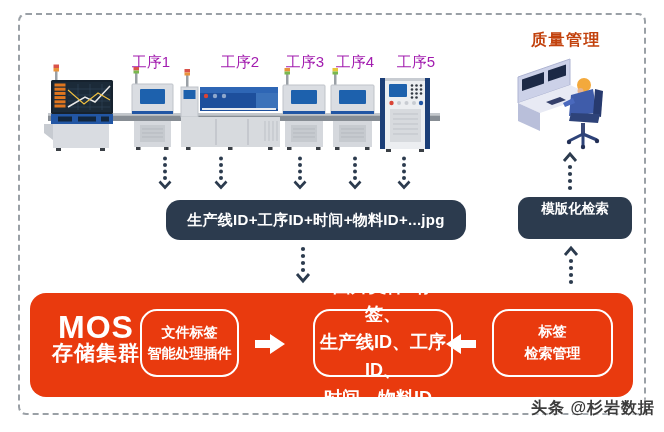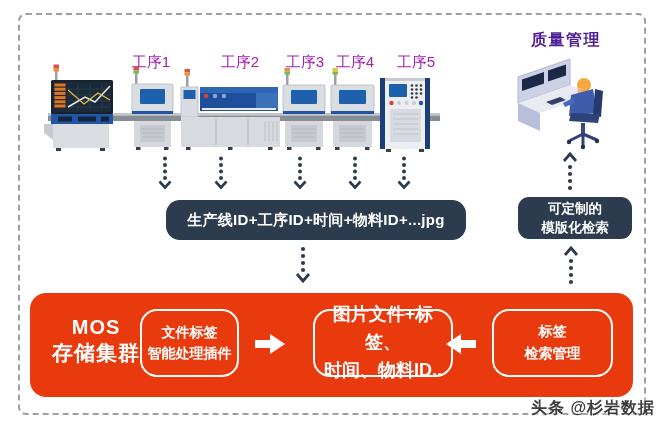--- a/index.html
+++ b/index.html
@@ -10,21 +10,21 @@
   .frame {
     position:absolute; left:18px; top:13px; width:624px; height:398px;
     border:2px dashed #9aa0a6; border-radius:8px;
   }
   .proc-label {
     position:absolute; top:53px; transform:translateX(-50%);
     font-size:15px; color:#a21caf; white-space:nowrap;
   }
   .quality-label {
     position:absolute; left:566px; top:30px; transform:translateX(-50%);
-    font-size:16px; font-weight:700; color:#4c1d95; letter-spacing:1.5px; white-space:nowrap;
+    font-size:16px; font-weight:700; color:#c2410c; letter-spacing:1.5px; white-space:nowrap;
   }
   .illustration { position:absolute; }
   .dotted-arrow { position:absolute; transform:translateX(-50%); }
   .navy-pill {
     position:absolute; background:#2C3B4E; color:#ffffff; text-align:center;
     font-weight:600; box-sizing:border-box;
   }
   #filename-box {
     left:138px; top:200px; width:300px; height:40px; line-height:40px;
     font-size:15px; border-radius:14px; letter-spacing:0.3px;margin-left:28px;
@@ -34,21 +34,21 @@
     font-size:13.5px; line-height:1.4; padding-top:3px;
   }
   .red-panel {
     position:absolute; left:30px; top:293px; width:603px; height:104px;
     background:#E93A0E; border-radius:16px;
   }
   .mos-title {
     position:absolute; left:40px; top:314px; width:112px; text-align:center;
     color:#ffffff; font-weight:800;
   }
-  .mos-line1 { font-size:20px; line-height:26px; letter-spacing:1px; }
+  .mos-line1 { font-size:32px; line-height:26px; letter-spacing:1px; }
   .mos-line2 { font-size:21px; line-height:25px; letter-spacing:1px; }
   .outline-box {
     position:absolute; top:309px; height:68px; border:2px solid #ffffff;
     border-radius:17px; color:#ffffff; font-weight:700; box-sizing:border-box;
     display:flex; flex-direction:column; justify-content:center; text-align:center;
   }
   #plugin-box  { left:140px; width:99px; font-size:14px;  line-height:1.5; }
   #tagged-box  { left:313px; width:140px; font-size:18px;  line-height:1.55; }
   #tagsearch-box { left:492px; width:121px; font-size:14px; line-height:1.55; }
   .flow-arrow { position:absolute; top:334px; }
@@ -283,21 +283,20 @@
     <polyline points="2,10 8,3 14,10" fill="none" stroke="#2C3B4E" stroke-width="2.8"></polyline>
     <g fill="#2C3B4E">
         <circle cx="8" cy="16" r="2.1"></circle>
         <circle cx="8" cy="23" r="2.1"></circle>
         <circle cx="8" cy="30" r="2.1"></circle>
         <circle cx="8" cy="37" r="2.1"></circle>
       </g>
   </svg>
 
   <div class="navy-pill" id="template-box">
-    <div>可定制的</div>
     <div>模版化检索</div>
   </div>
 
   <svg class="dotted-arrow" style="left:571px; top:245px" width="16" height="42" viewBox="0 0 16 42">
     <polyline points="2,10 8,3 14,10" fill="none" stroke="#2C3B4E" stroke-width="2.8"></polyline>
     <g fill="#2C3B4E">
         <circle cx="8" cy="16" r="2.1"></circle>
         <circle cx="8" cy="23" r="2.1"></circle>
         <circle cx="8" cy="30" r="2.1"></circle>
         <circle cx="8" cy="37" r="2.1"></circle>
@@ -315,20 +314,21 @@
     <div>文件标签</div>
     <div>智能处理插件</div>
   </div>
 
   <svg class="flow-arrow" id="arrow-right" width="30" height="20" viewBox="0 0 30 20">
     <polygon points="0,6 15,6 15,0 30,10 15,20 15,14 0,14" fill="#ffffff"></polygon>
   </svg>
 
   <div class="outline-box" id="tagged-box">
     <div>图片文件+标签、</div>
+    <div>生产线ID、工序ID、</div>
     <div>时间、物料ID..</div>
   </div>
 
   <svg class="flow-arrow" id="arrow-left" width="30" height="20" viewBox="0 0 30 20">
     <polygon points="30,6 15,6 15,0 0,10 15,20 15,14 30,14" fill="#ffffff"></polygon>
   </svg>
 
   <div class="outline-box" id="tagsearch-box">
     <div>标签</div>
     <div>检索管理</div>

